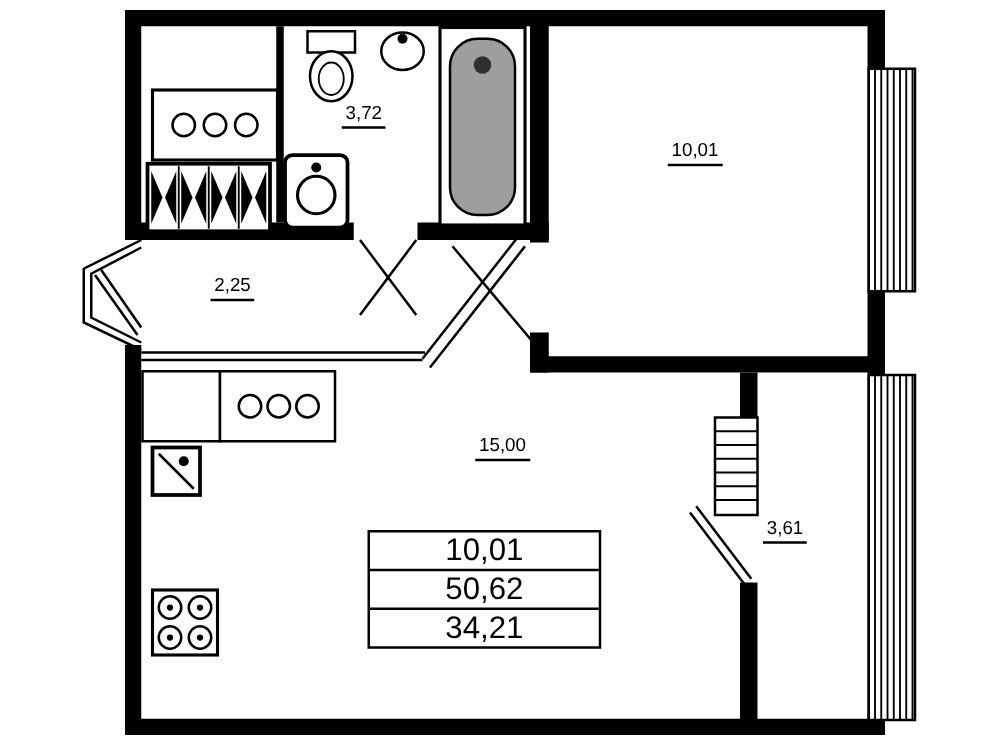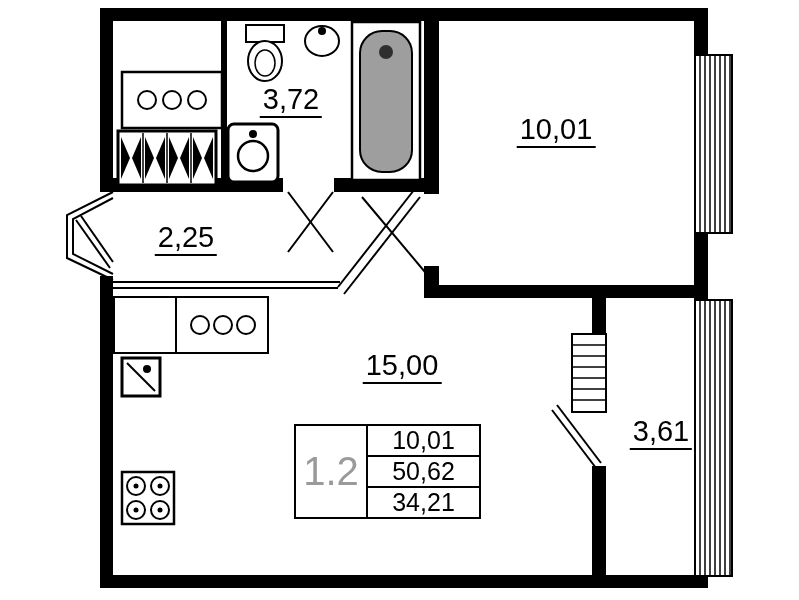--- a/index.html
+++ b/index.html
@@ -7,21 +7,21 @@
     position:relative;
     width:799px;height:600px;
     background:#ffffff;
     font-family:"Liberation Sans", sans-serif;
     overflow:hidden;
   }
   .plan svg{position:absolute;left:0;top:0;}
   .room-label{
     position:absolute;
     transform:translateX(-50%);
-    font-size:29px;
+    font-size:15px;
     line-height:1.12;
     color:#000;
     border-bottom:2px solid #000;
     padding:0 3px 1px 3px;
     white-space:nowrap;
   }
   .info-box{
     position:absolute;
     left:294px;top:424px;
     width:187px;height:95px;
@@ -203,24 +203,23 @@
         <circle cx="136" cy="510" r="2.5" fill="#000000" stroke="none"></circle>
         <circle cx="160" cy="510" r="2.5" fill="#000000" stroke="none"></circle>
       </g>
     </g>
   </svg>
 
   <div class="room-label" style="left:291px;top:83px">3,72</div>
   <div class="room-label" style="left:556px;top:113px">10,01</div>
   <div class="room-label" style="left:186px;top:221px">2,25</div>
   <div class="room-label" style="left:402px;top:349px">15,00</div>
-  <div class="room-label" style="left:661px;top:415px">3,61</div>
+  <div class="room-label" style="left:628px;top:415px">3,61</div>
 
   <div class="info-box">
-    <div class="unit-type">1.2</div>
     <div class="areas">
       <div class="area-row">10,01</div>
       <div class="area-row">50,62</div>
       <div class="area-row">34,21</div>
     </div>
   </div>
 
 </div>
 
 </body></html>

